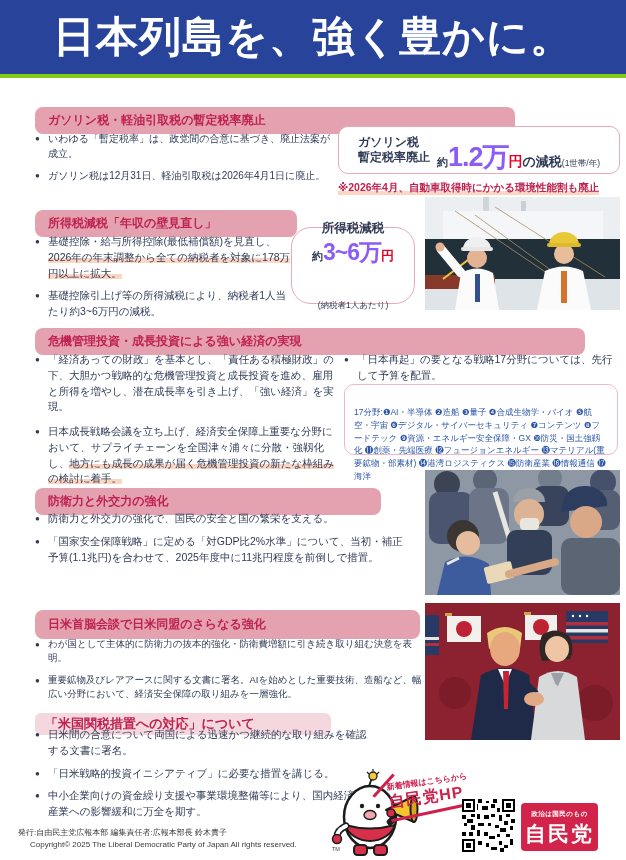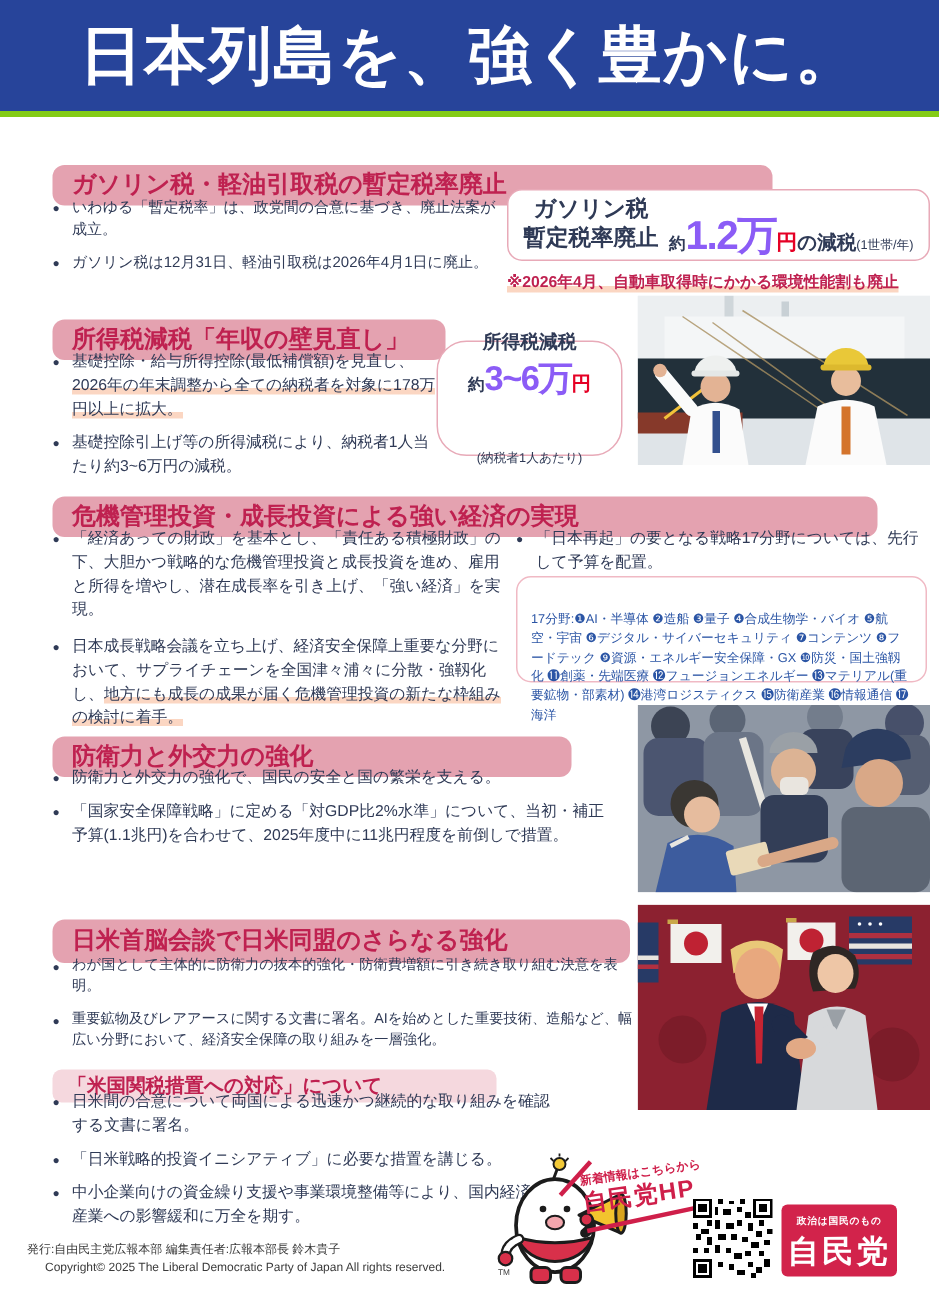--- a/index.html
+++ b/index.html
@@ -6,36 +6,36 @@
   .page { position:relative; width:626px; height:860px; background:#ffffff; overflow:hidden;
           font-family:"Liberation Sans","DejaVu Sans",sans-serif; color:#2f3a56; }
 
   
   .banner { position:absolute; left:0; top:0; width:626px; height:74px; background:#27449a;
             border-bottom:4px solid #84cc16; display:flex; align-items:center; justify-content:center; }
   .banner-title { color:#ffffff; font-family:"DejaVu Serif","Liberation Serif",serif;
                   font-size:42px; font-weight:700; letter-spacing:1px; white-space:nowrap; }
 
   
-  .pill { position:absolute; background:#e4a2b0; color:#bf2150; font-weight:bold; font-size:16px;
+  .pill { position:absolute; background:#e4a2b0; color:#bf2150; font-weight:bold; font-size:12px;
           border-radius:8px; height:27px; line-height:27px; padding-left:13px; box-sizing:border-box;
           white-space:nowrap; overflow:hidden; }
   .subpill { position:absolute; background:#f5d8de; color:#bf2150; font-weight:bold; font-size:13px;
           border-radius:6px; height:22px; line-height:22px; padding-left:10px; box-sizing:border-box; white-space:nowrap; }
 
   
   .bullets { position:absolute; margin:0; padding:0; list-style:none; line-height:1.5; }
   .bullets li { position:relative; padding-left:13px; margin-bottom:7px; }
   .bullets li::before { content:"●"; position:absolute; left:0; top:2px; font-size:8px; color:#2f3a56; }
   .hl { background:linear-gradient(transparent 62%, #fbd6c2 62%);margin-top:44px; }
 
   
   .info-box { position:absolute; background:#fff; border:1.6px solid #e8aab8; border-radius:10px; box-sizing:border-box; }
   .gas-box { left:338px; top:126px; width:282px; height:48px; display:flex; align-items:center; justify-content:center; gap:7px; }
-  .gas-label { font-size:15px; font-weight:bold; text-align:center; line-height:1.25; white-space:nowrap; }
+  .gas-label { font-size:12px; font-weight:bold; line-height:1.25; white-space:nowrap; }
   .amount-row { display:flex; align-items:baseline; white-space:nowrap; }
   .approx { font-size:11px; font-weight:bold; }
   .big-red { color:#8b5cf6; font-size:27px; font-weight:bold; letter-spacing:-1px; }
   .unit-red { color:#e50025; font-size:14px; font-weight:bold; }
   .suffix { font-size:13px; font-weight:bold; }
   .per { font-size:8.5px;margin-top:32px; }
   .note { position:absolute; left:338px; top:181px; font-size:10.5px; font-weight:bold; color:#bf2150;
           background:linear-gradient(transparent 70%, #fbd6c2 70%); white-space:nowrap; }
   .income-box { left:291px; top:227px; width:124px; height:77px; display:flex; flex-direction:column;
                 align-items:center; justify-content:center;border-radius:20px; }

